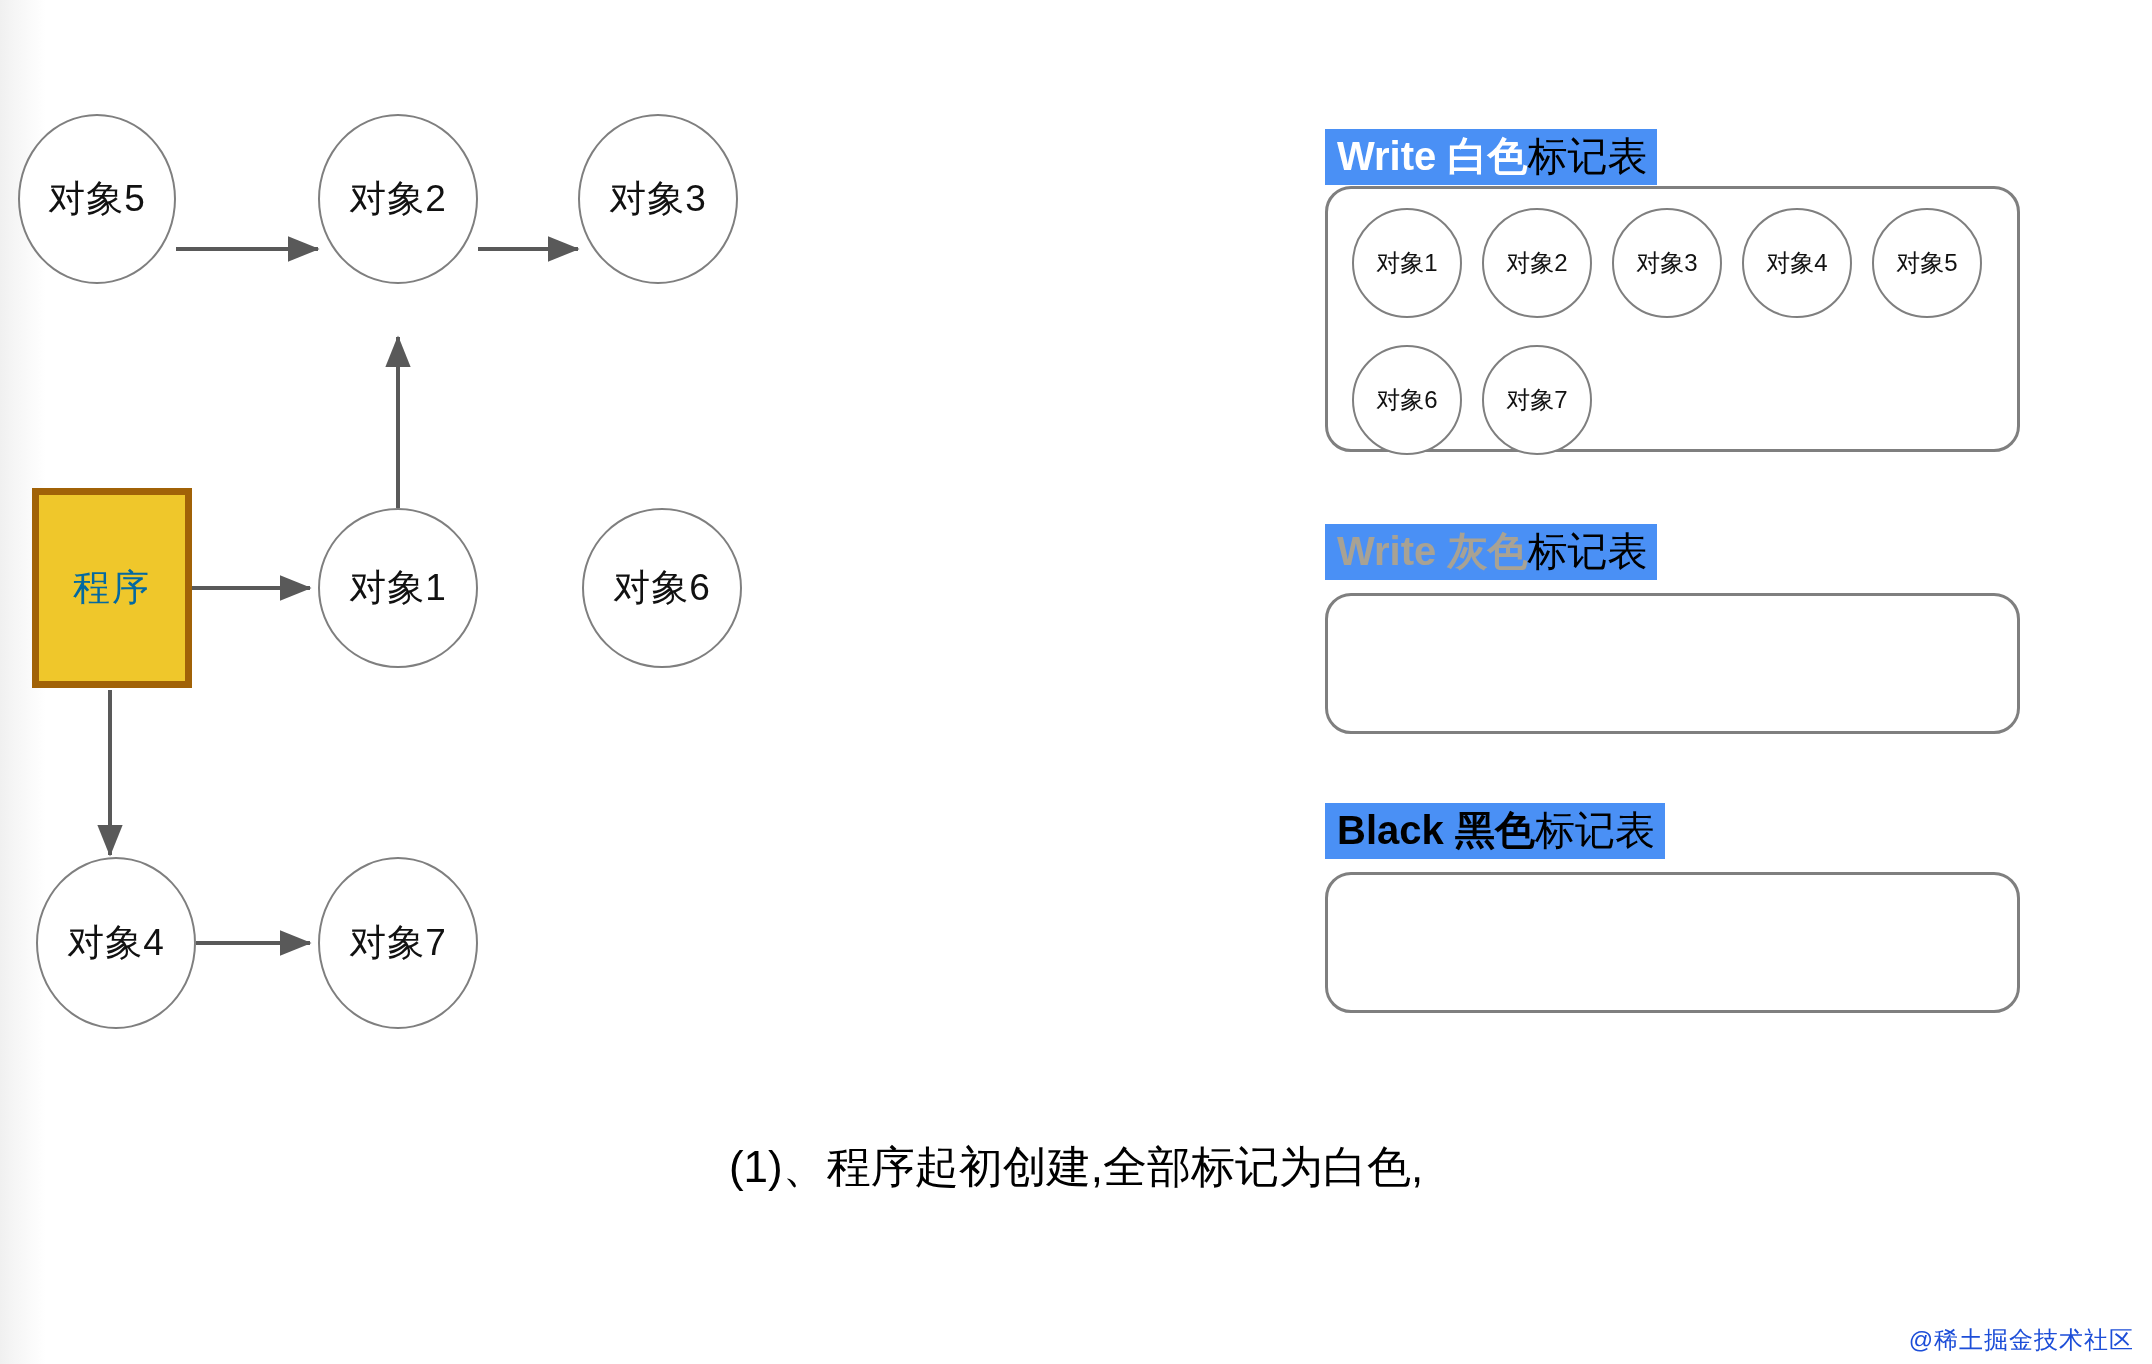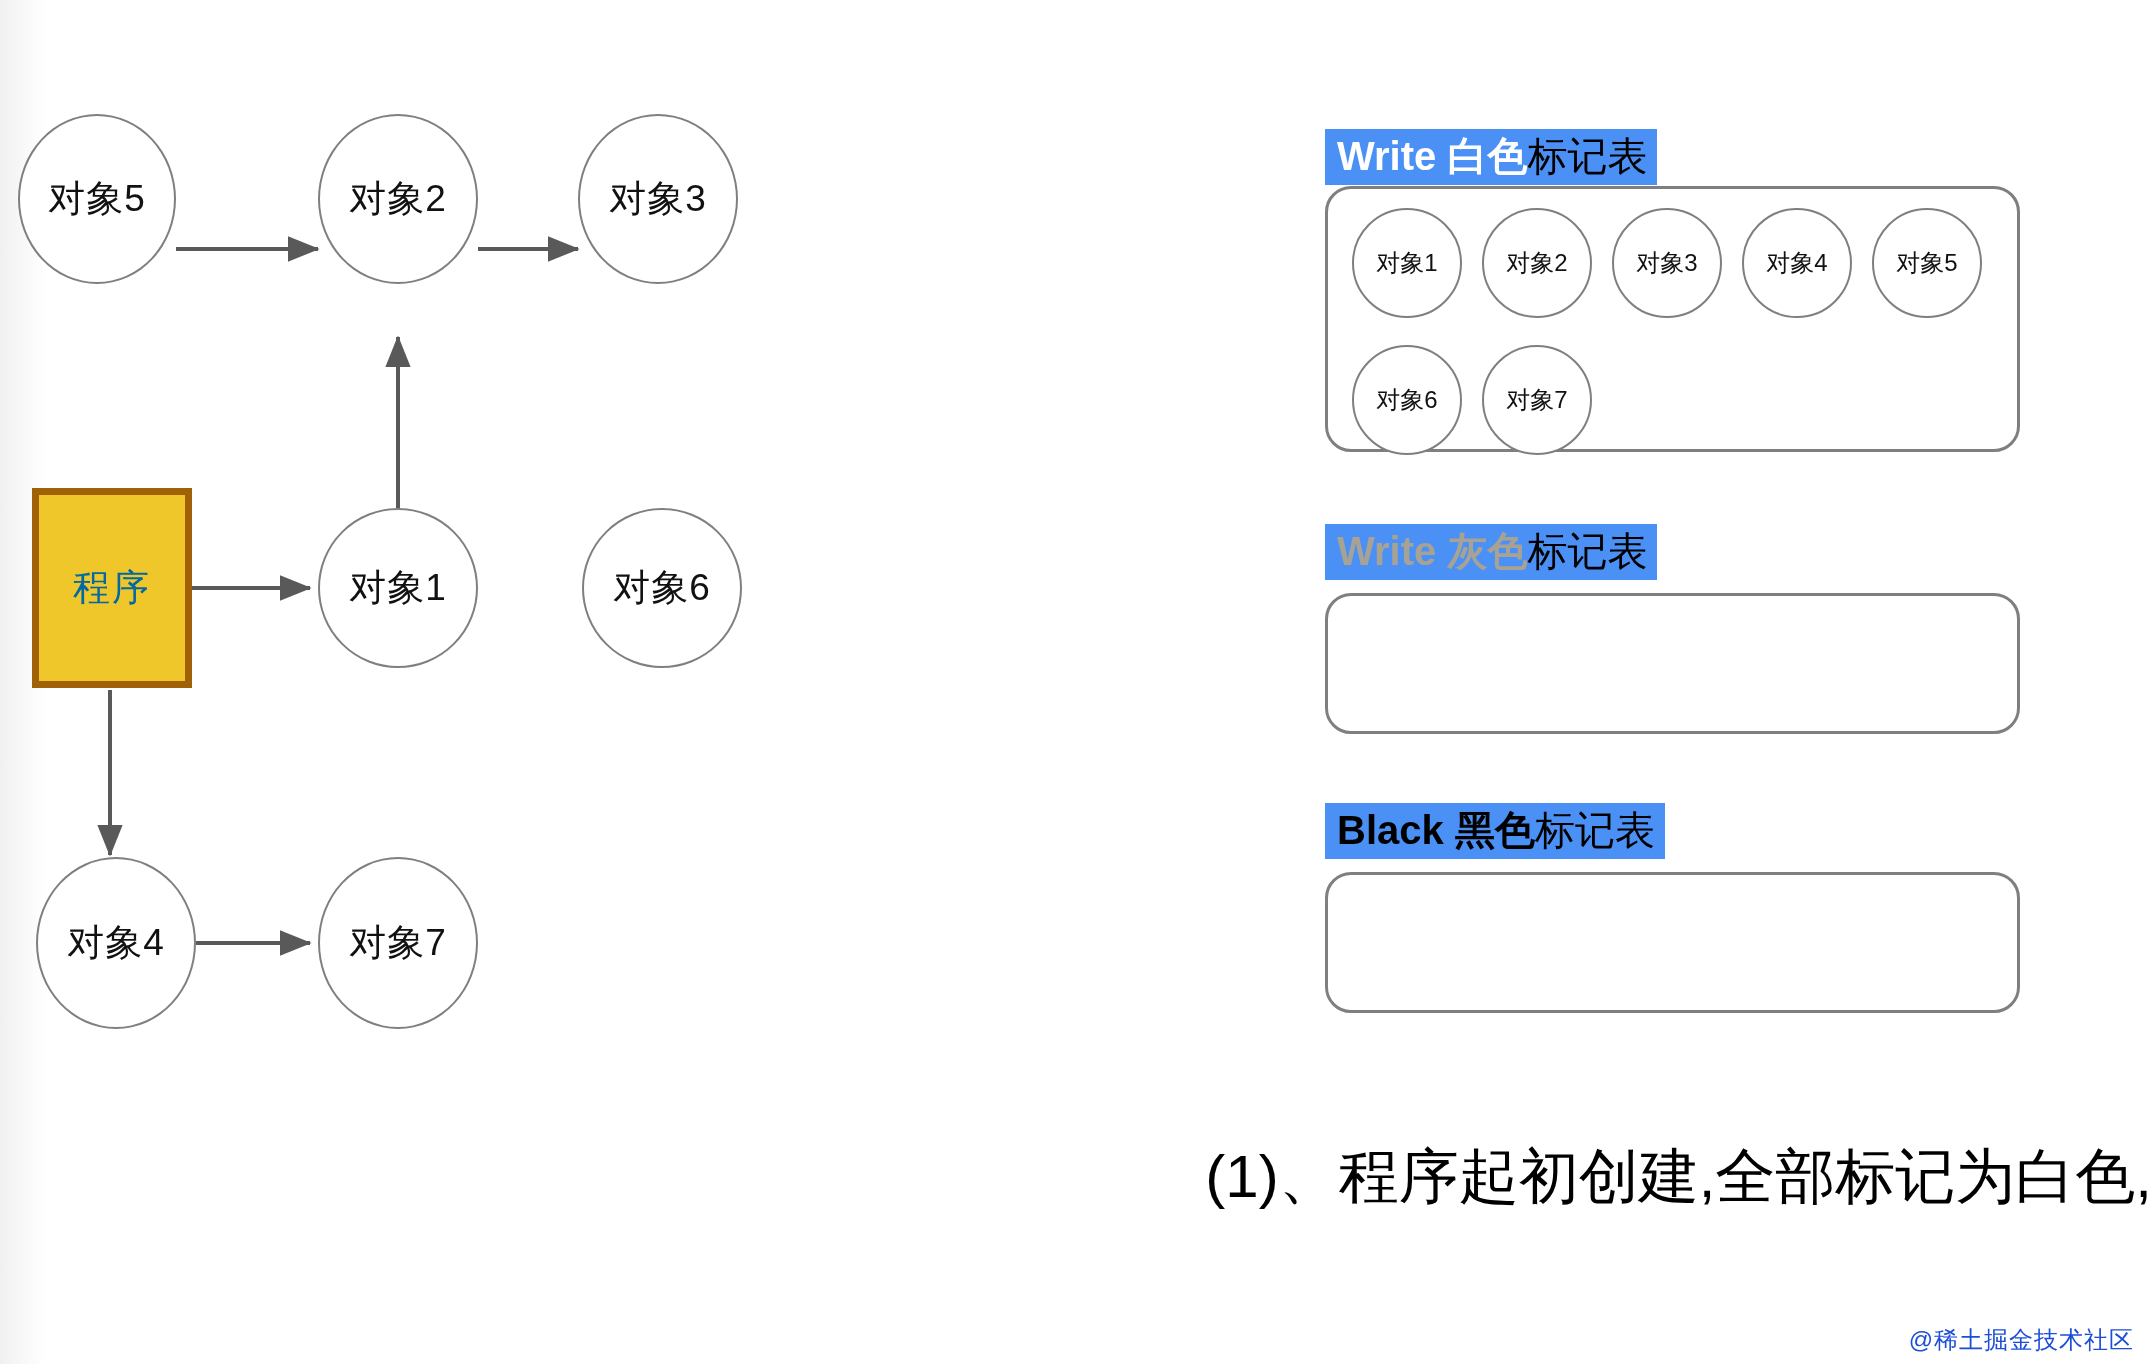--- a/index.html
+++ b/index.html
@@ -53,21 +53,21 @@
   .chip{
     width:110px;height:110px;border:2px solid #7f7f7f;border-radius:50%;
     background:#ffffff;box-sizing:border-box;
     display:flex;align-items:center;justify-content:center;
     color:#111111;font-size:24px;white-space:nowrap;margin-right:20px;
   }
 
   
   .caption{
     position:absolute;left:0;top:1138px;width:2152px;
-    text-align:right;color:#000000;font-size:60px;line-height:1.30;
+    text-align:center;color:#000000;font-size:44px;line-height:1.30;
     font-family:"Liberation Sans","DejaVu Sans",sans-serif;
   }
   .caption div{white-space:nowrap;}
 
   .watermark{
     position:absolute;right:18px;bottom:8px;
     color:#1d4ed8;font-size:24px;letter-spacing:1px;
   }
 </style>
 </head>

